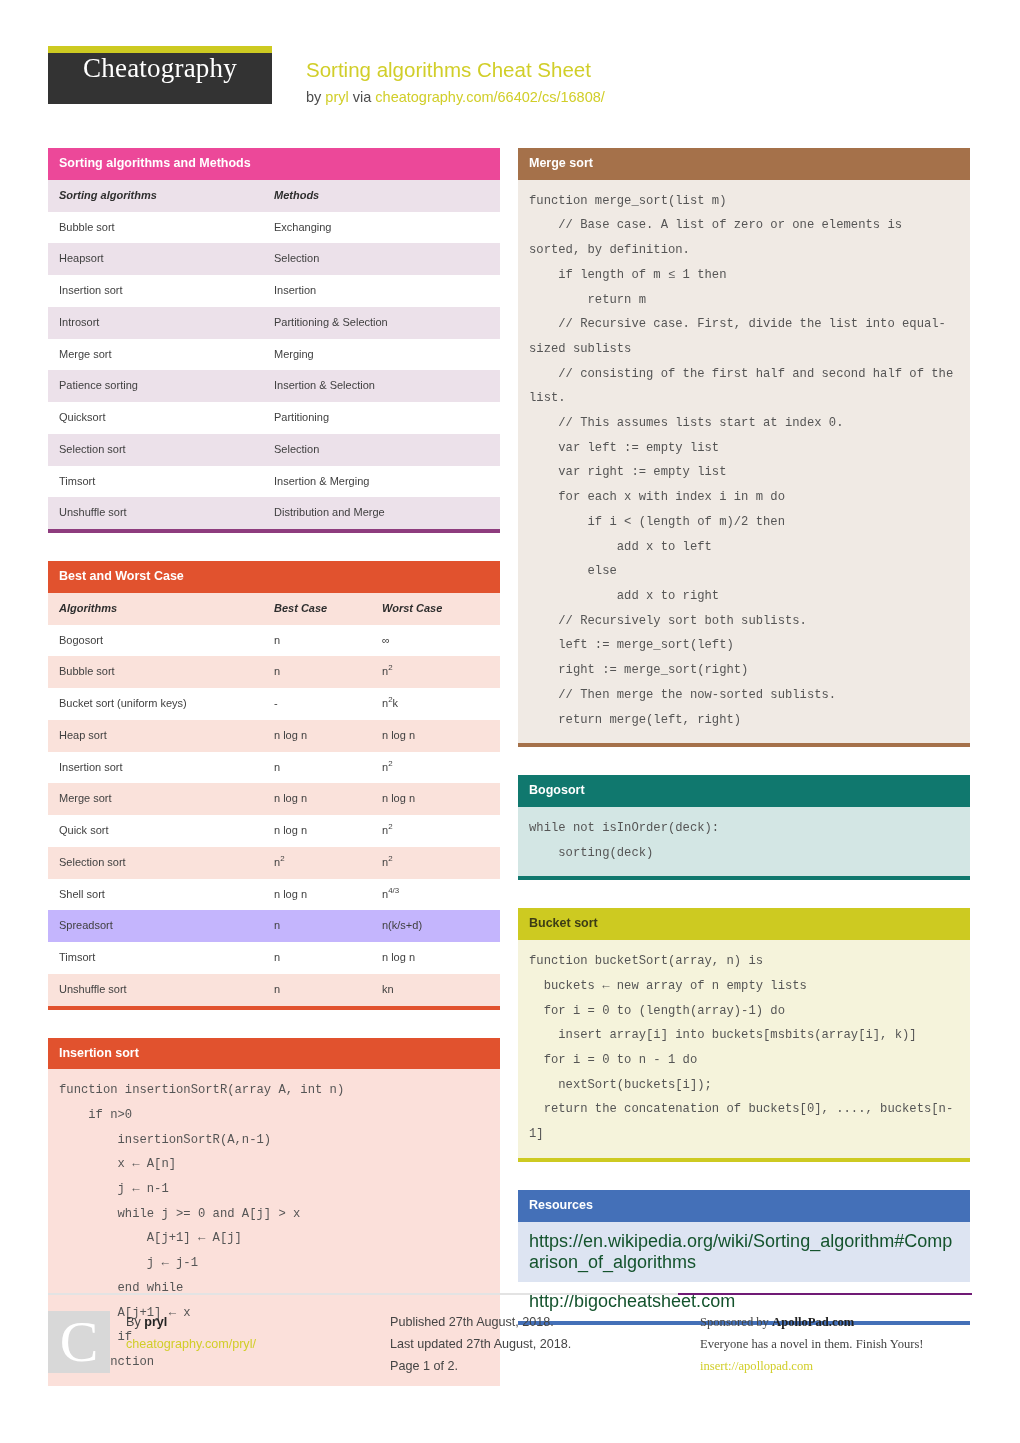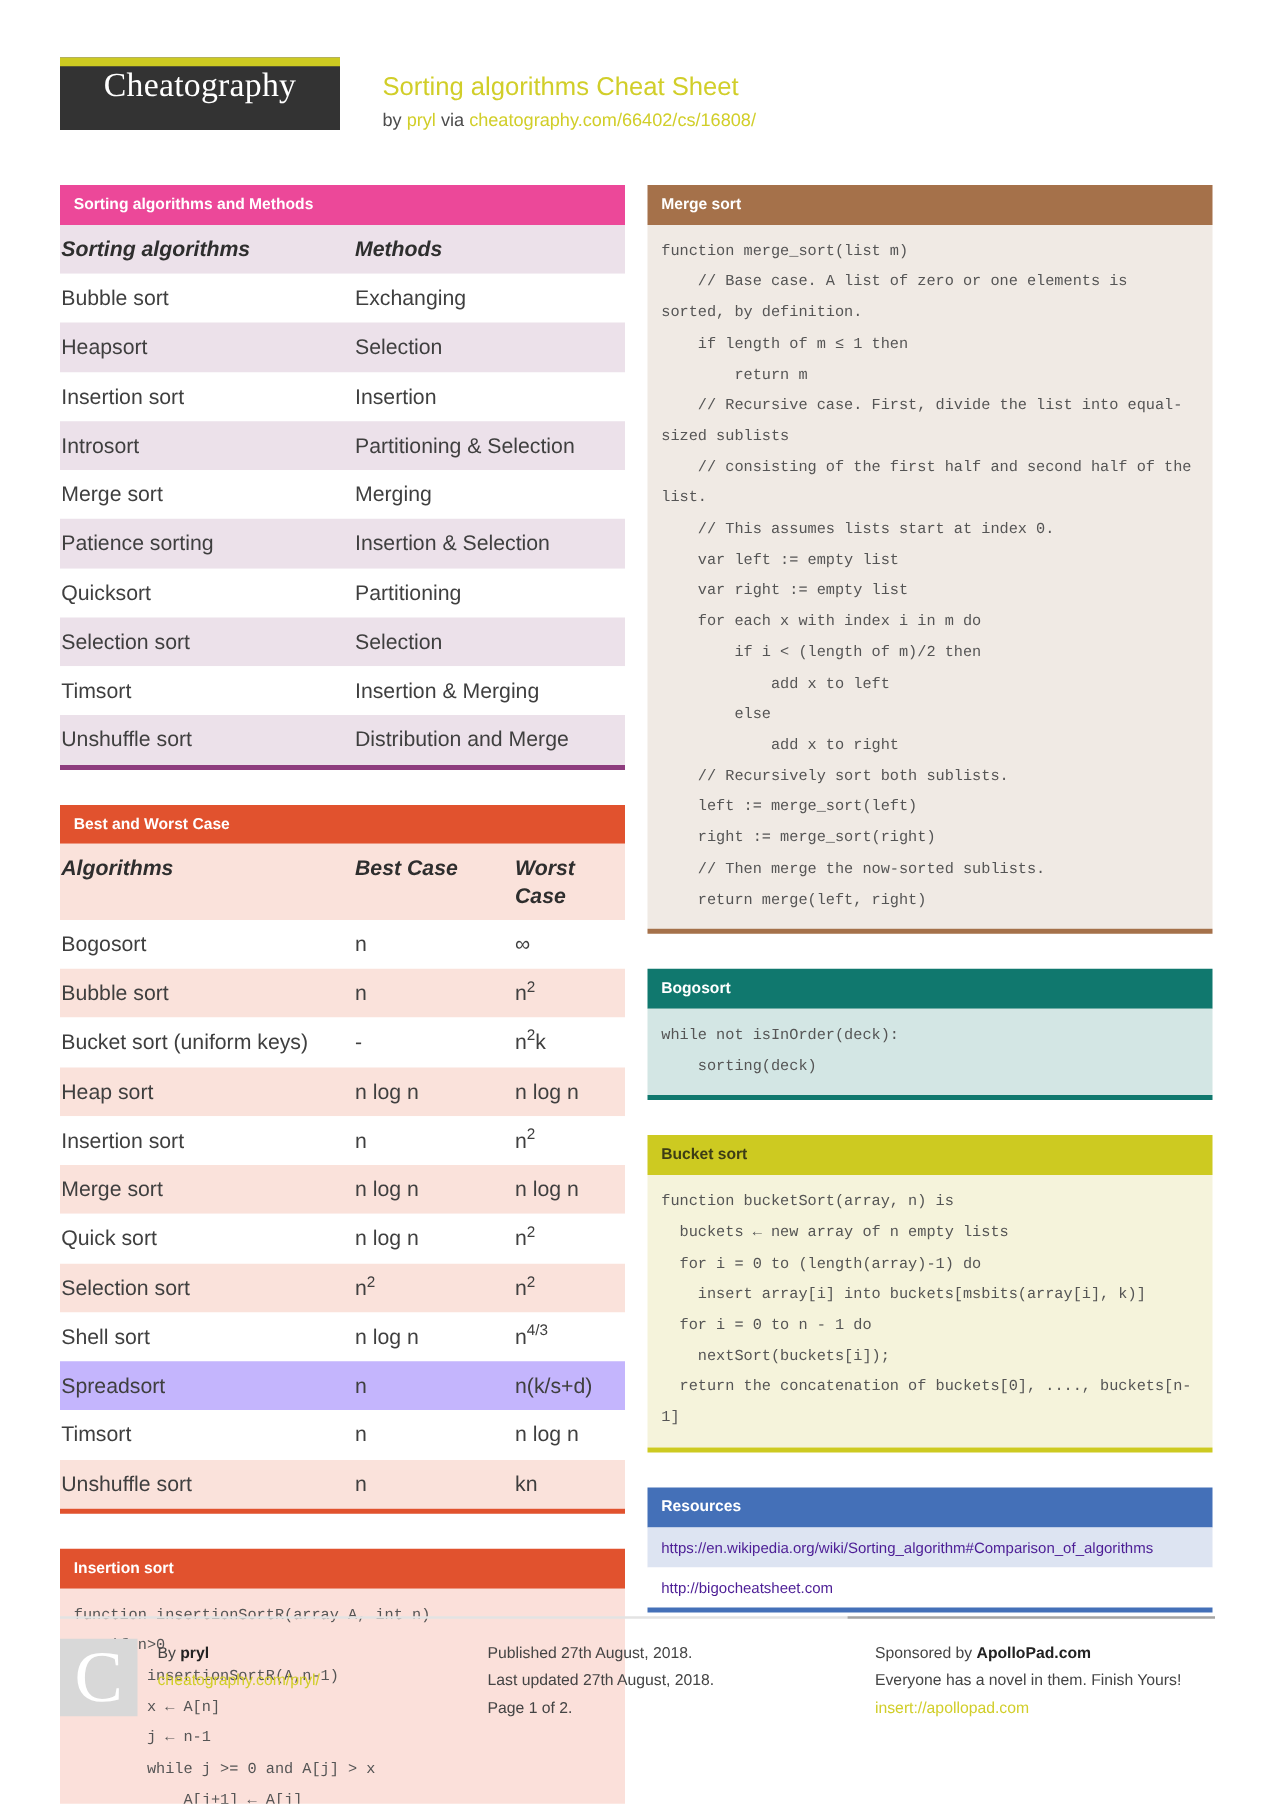--- a/index.html
+++ b/index.html
@@ -71,25 +71,24 @@
     color: #ffffff;
     padding: 9px 12px 9px 11px;
     line-height: 1.1;
   }
   .card-body { }
   .card-foot { height: 4px; }
 
   
   .row {
     display: flex;
-    font-size: 17px;
+    font-size: 11px;
     line-height: 1.25;
-    padding: 9px 1px;
+    padding: 9px 11px;
     color: #3f3f3f;
-    gap: 20px;
   }
   .row.head { font-style: italic; font-weight: bold; color: #2e2e2e; }
   .cell-a { width: 215px; flex: none; padding-right: 8px; }
   .cell-b { width: 108px; flex: none; padding-right: 8px; }
   .cell-c { flex: 1; }
   .row.two .cell-a { width: 215px; }
   .row.two .cell-m { flex: 1; }
   sup { font-size: 0.72em; vertical-align: super; line-height: 0; }
 
   
@@ -98,23 +97,23 @@
     font-size: 12.2px;
     line-height: 24.7px;
     color: #555555;
     padding: 9px 11px 11px 11px;
     white-space: pre-wrap;
     word-break: break-word;
   }
 
   
   .linkrow {
-    font-size: 12px;
+    font-size: 18px;
     padding: 9px 11px;
-    color: #4c1d95;
+    color: #14532d;
     word-break: break-all;
   }
 
   
   .t-purple .card-head { background: #ec4899; }
   .t-purple .card-foot { background: #8e3c7e; }
   .t-purple .row:nth-child(odd) { background: #ece1ea; }
   .t-purple .row:nth-child(even) { background: #ffffff; }
 
   
@@ -149,21 +148,21 @@
   .footer {
     position: absolute;
     left: 48px;
     top: 1293px;
     width: 924px;
     display: flex;
   }
   .fcol { padding-top: 16px; }
   .fcol1 { width: 320px; display: flex; border-top: 2px solid #e3e3e3; }
   .fcol2 { width: 310px; border-top: 2px solid #e3e3e3; margin-left: 0; padding-left: 0; }
-  .fcol3 { flex: 1; border-top: 2px solid #a3a3a3; }
+  .fcol3 { flex: 1; border-top: 2px solid #701a75; font-family: Liberation Serif, serif; }
   .c-badge {
     width: 62px; height: 62px; flex: none;
     background: #d8d8d8;
     color: #ffffff;
     font-family: "Liberation Serif", serif;
     font-size: 58px;
     line-height: 62px;
     text-align: center;
     margin-right: 16px;
   }

